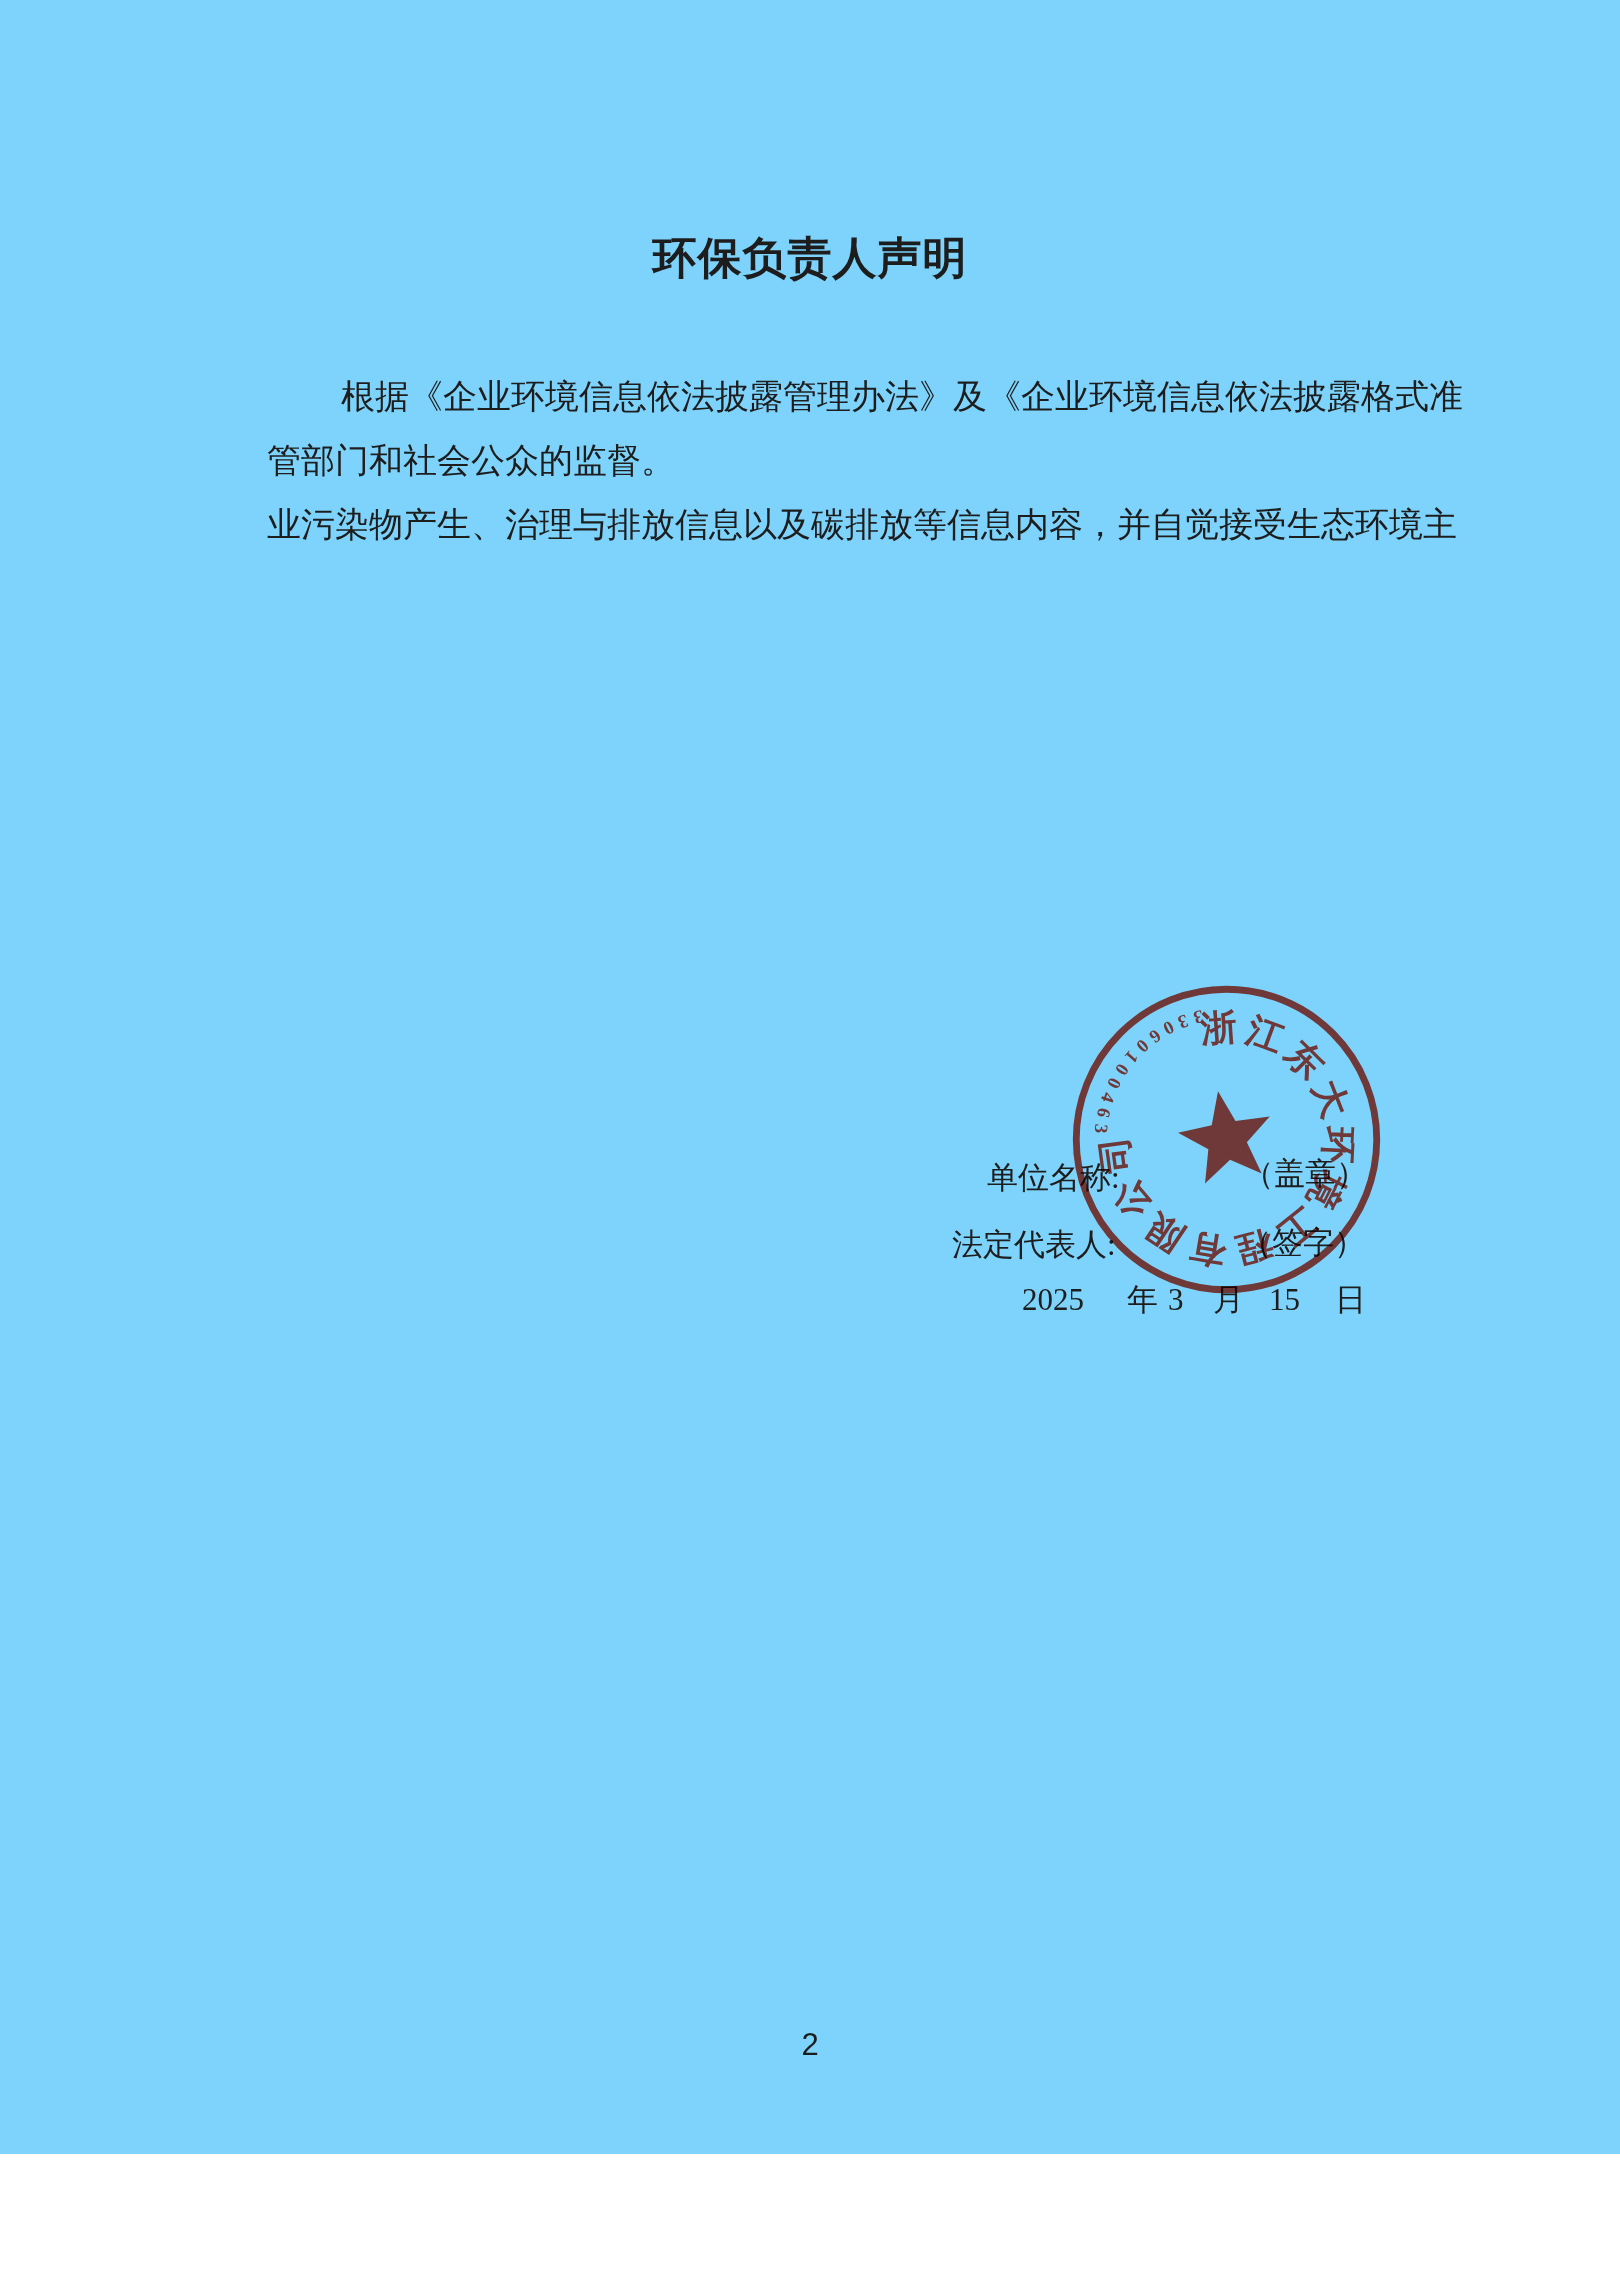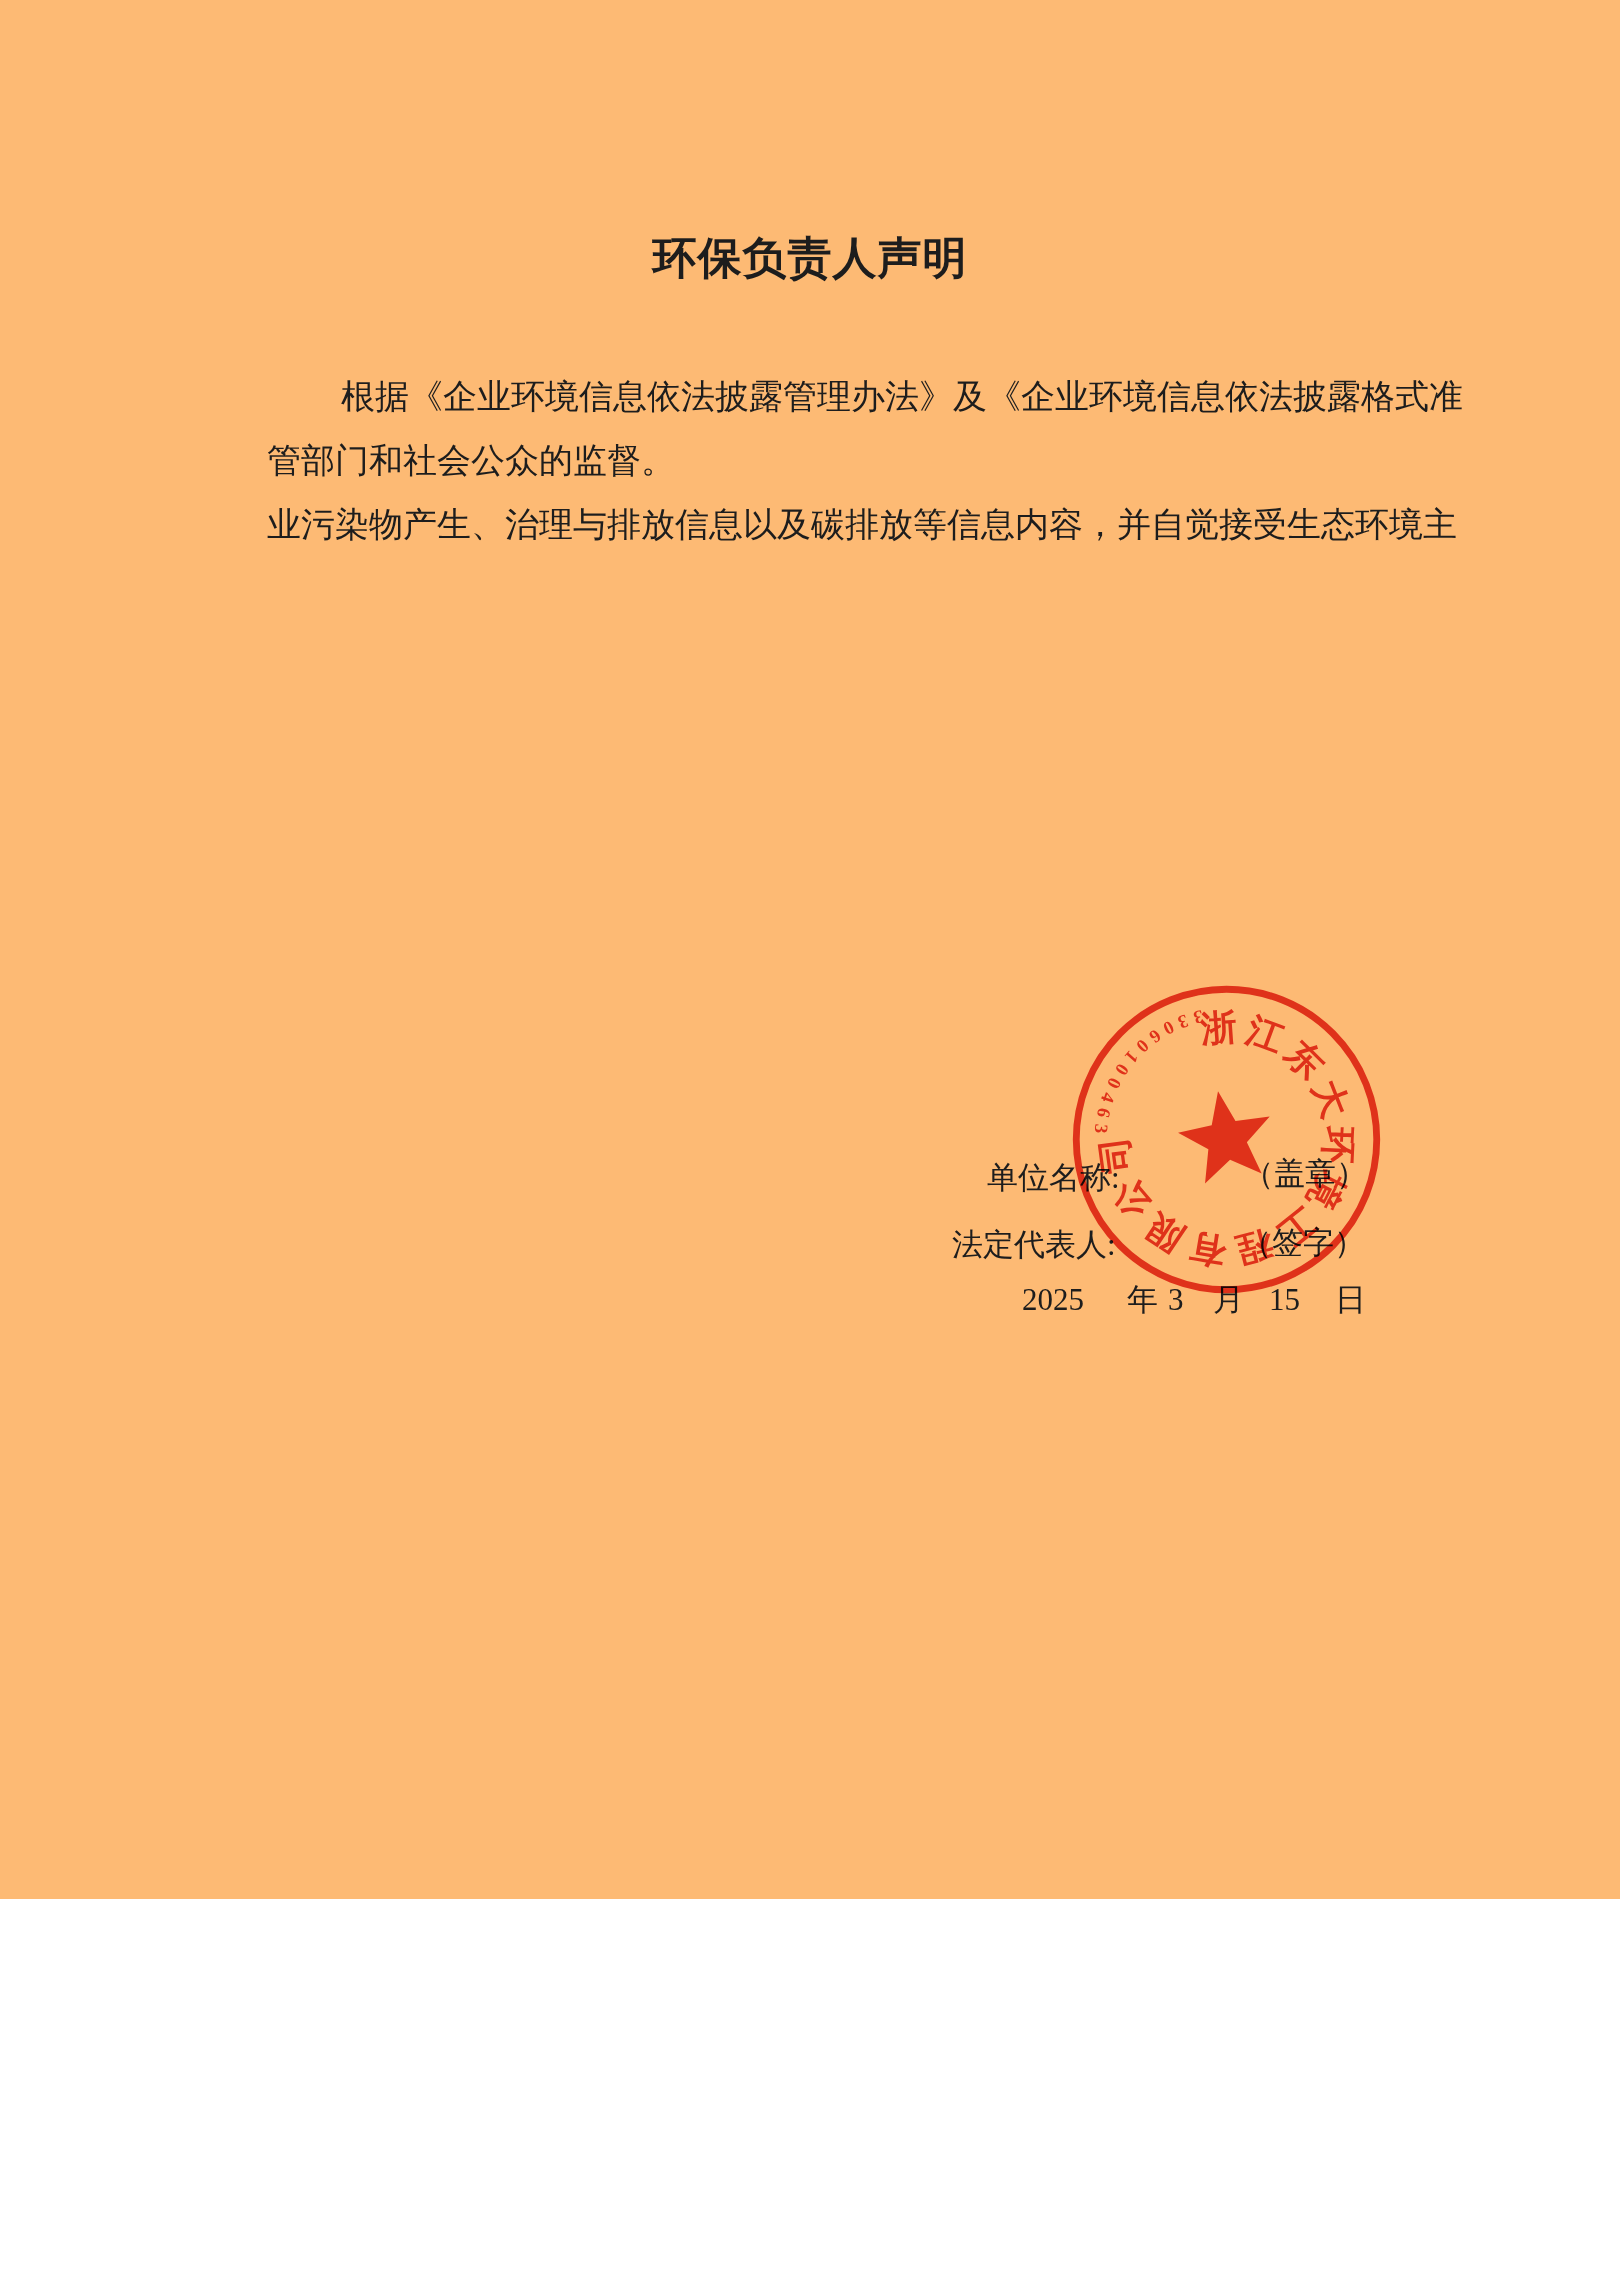--- a/index.html
+++ b/index.html
@@ -2,22 +2,22 @@
 <html style="--seal-color: #e0382b;"><head>
 <meta charset="utf-8">
 <style>
   :root{
     --seal-color:#e0382b;
     --ink-color:#1d1d1d;
   }
   html,body{margin:0;padding:0;background:#ffffff;}
   .page{
     position:relative;
-    width:1620px;height:1899px;
-    background:#fdba74;
+    width:1620px;height:2154px;
+    background:#7dd3fc;
     overflow:hidden;
     font-family:"Liberation Serif","DejaVu Serif",serif;
     color:var(--ink-color);
   }
   .doc-title{
     position:absolute;
     left:0;right:0;top:229px;
     text-align:center;
     font-size:44px;
     font-weight:bold;

